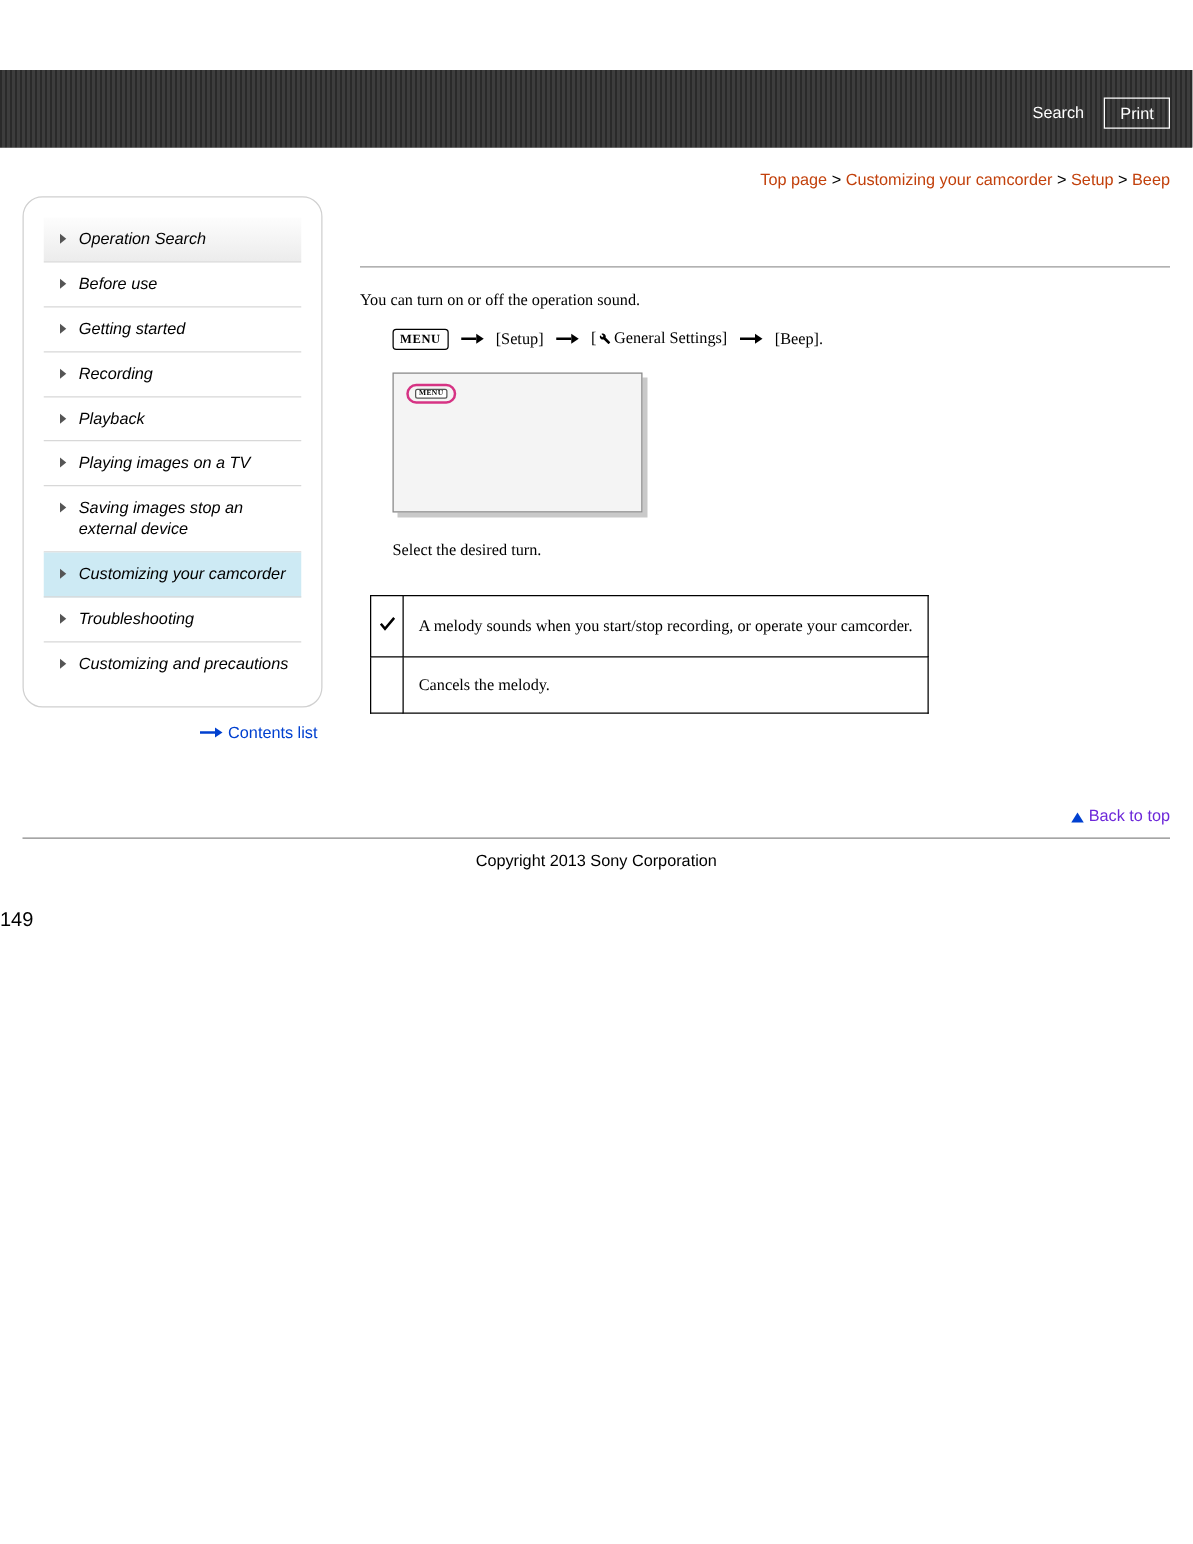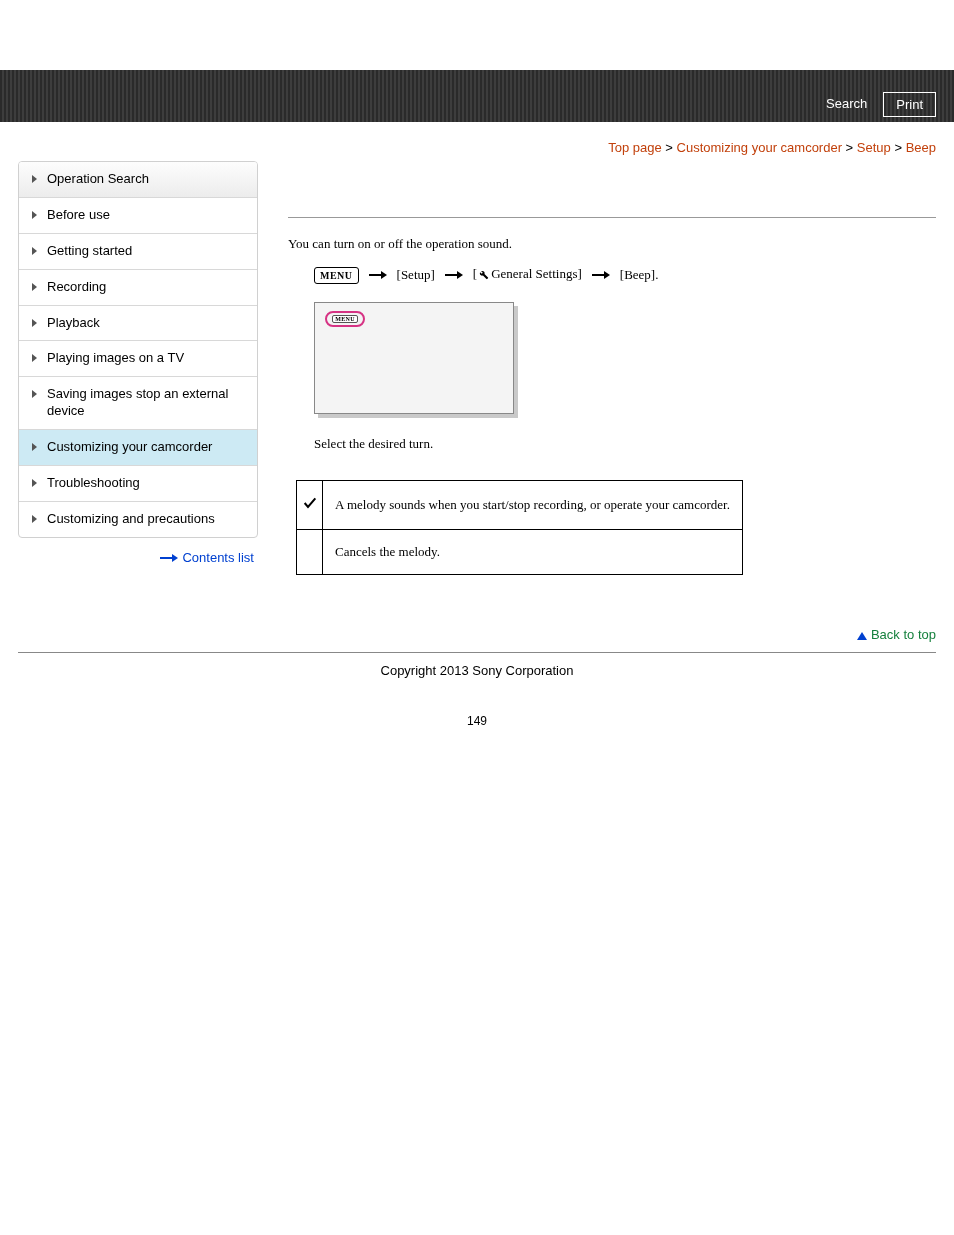--- a/index.html
+++ b/index.html
@@ -10,22 +10,22 @@
     color: #000;
     background: #fff;
   }
   .page {
     width: 954px;
     margin: 0 auto;
     position: relative;
     padding-bottom: 60px;
   }
   .header-band {
-    margin-top: 70px;
-    height: 52px;
+    margin-top: 56px;
+    height: 62px;
     background: repeating-linear-gradient(
       90deg,
       #2a2a2a 0 2px,
       #3d3d3d 2px 4px
     );
     background-color: #303030;
     position: relative;
   }
   .header-buttons {
     position: absolute;
@@ -56,25 +56,26 @@
     padding: 0 18px;
     gap: 30px;
   }
   .sidebar {
     width: 240px;
     flex: 0 0 240px;
   }
   .nav-list {
     list-style: none;
     margin: 0;
-    padding: 0;
+    padding: 16px;
     border: 1px solid #d0d0d0;
-    border-radius: 4px;
+    border-radius: 16px;
     overflow: hidden;
     background: #fff;
+    font-style: italic;
   }
   .nav-item {
     border-bottom: 1px solid #d8d8d8;
     padding: 9px 10px 9px 28px;
     position: relative;
     cursor: pointer;
     line-height: 1.3;
   }
   .nav-item:last-child { border-bottom: none; }
   .nav-item.first {
@@ -212,42 +213,41 @@
   .option-table td.chk {
     width: 26px;
     text-align: center;
     padding: 14px 4px;
   }
   .check-icon { display:inline-block; }
   .back-to-top {
     text-align: right;
     padding: 52px 18px 6px 0;
   }
-  .back-to-top a { color: #15803d; text-decoration: none; }
+  .back-to-top a { color: #6d28d9; text-decoration: none; }
   .up-tri {
     display:inline-block;
     width:0;height:0;
     border-left:5px solid transparent;
     border-right:5px solid transparent;
     border-bottom:8px solid #0040d0;
     margin-right:4px;
     vertical-align:-1px;
   }
   .footer-rule {
     border: none;
     border-top: 1px solid #888;
     margin: 4px 18px 10px 18px;
   }
   .copyright {
     text-align: center;
     font-size: 13px;
   }
   .page-num {
-    text-align:center;
-    font-size:12px;
+    font-size:16px;
     position:absolute;
     bottom:10px;
     left:0; right:0;
   }
 </style>
 </head>
 <body>
 
 <div class="page">
 

